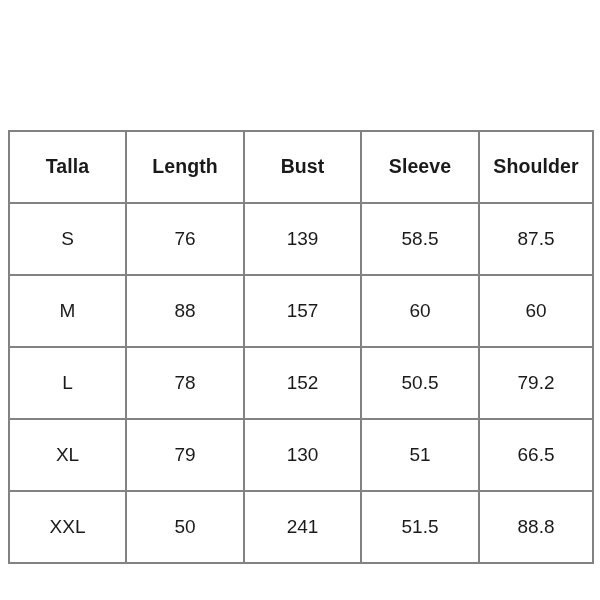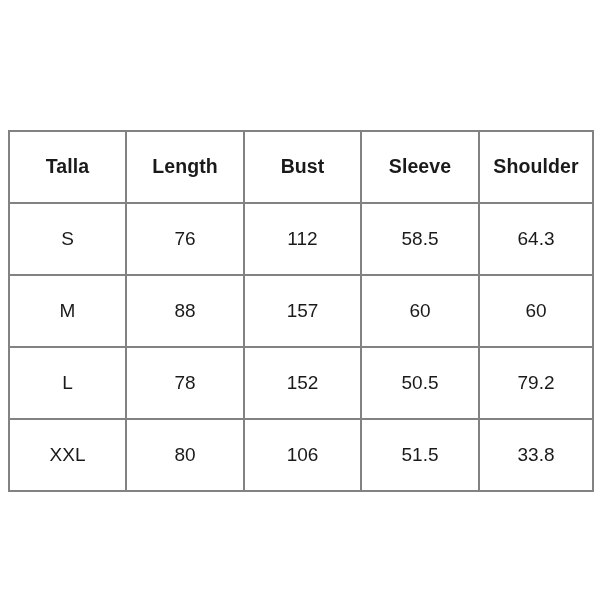--- a/index.html
+++ b/index.html
@@ -78,40 +78,47 @@
         <th>Length</th>
         <th>Bust</th>
         <th>Sleeve</th>
         <th>Shoulder</th>
       </tr>
     </thead>
     <tbody>
       <tr>
         <td>S</td>
         <td>76</td>
-        <td>112</td>
+        <td>139</td>
         <td>58.5</td>
-        <td>64.3</td>
+        <td>87.5</td>
       </tr>
       <tr>
         <td>M</td>
         <td>88</td>
         <td>157</td>
         <td>60</td>
         <td>60</td>
       </tr>
       <tr>
         <td>L</td>
         <td>78</td>
         <td>152</td>
         <td>50.5</td>
         <td>79.2</td>
       </tr>
       <tr>
+        <td>XL</td>
+        <td>79</td>
+        <td>130</td>
+        <td>51</td>
+        <td>66.5</td>
+      </tr>
+      <tr>
         <td>XXL</td>
-        <td>80</td>
-        <td>106</td>
+        <td>50</td>
+        <td>241</td>
         <td>51.5</td>
-        <td>33.8</td>
+        <td>88.8</td>
       </tr>
     </tbody>
   </table>
 </div>
 
 </body></html>

